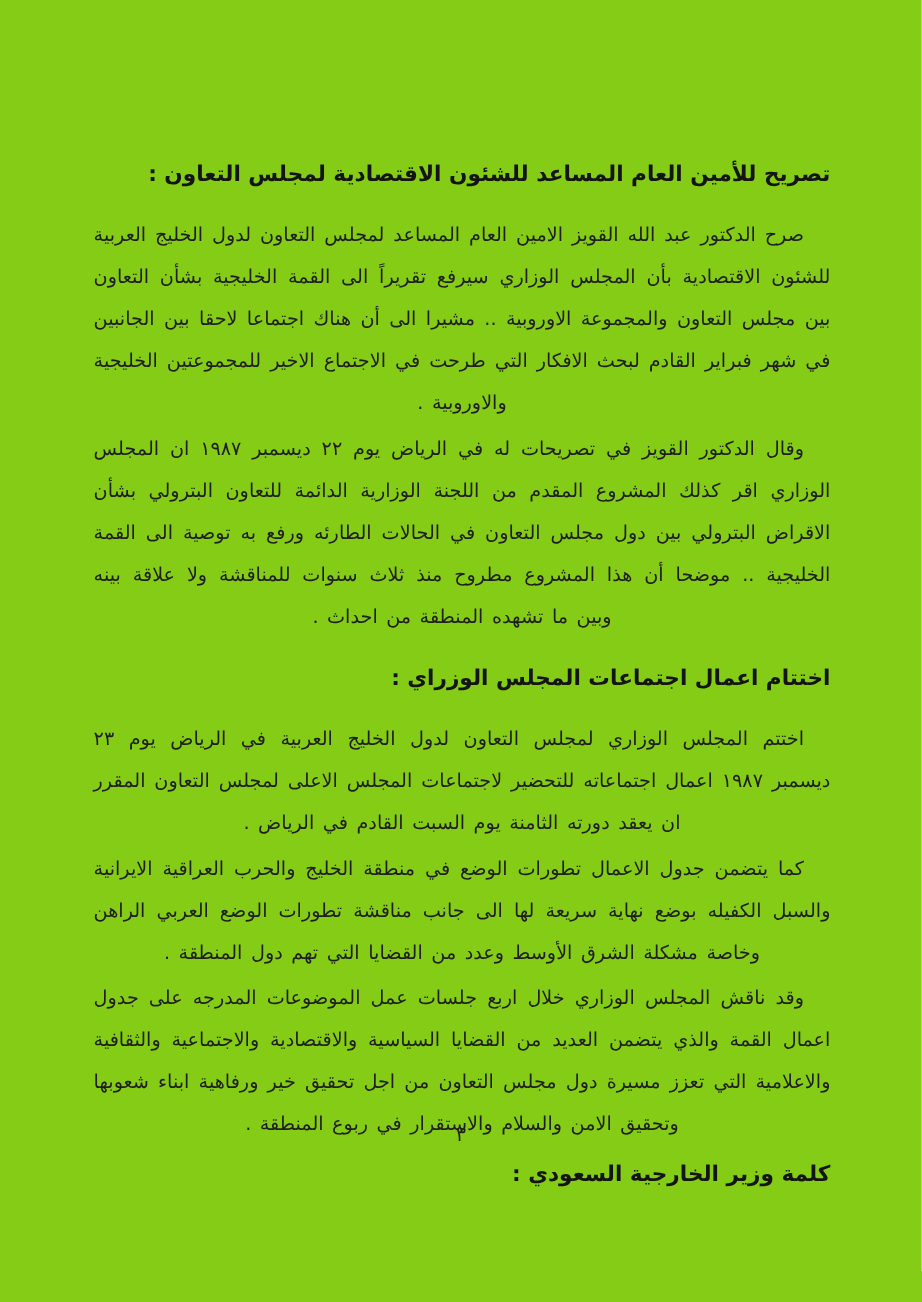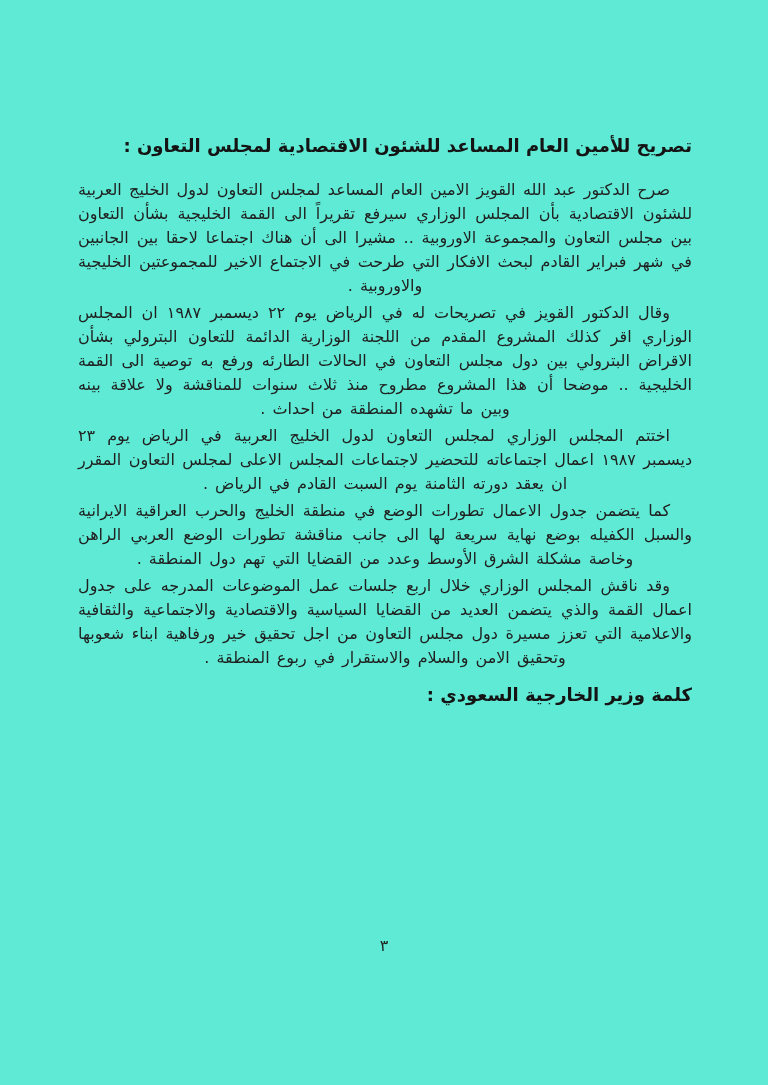--- a/index.html
+++ b/index.html
@@ -10,21 +10,21 @@
   body {
     width: 768px;
     height: 1085px;
     position: relative;
     overflow: hidden;
     font-family: "DejaVu Sans", sans-serif;
   }
   .paper {
     position: absolute;
     inset: 0;
-    background: #5eead4;
+    background: #84cc16;
     color: #1f1f1f;
   }
   .content {
     position: absolute;
     top: 131px;
     right: 76px;
     width: 614px;
     direction: rtl;
   }
   .head {
@@ -32,21 +32,21 @@
     font-weight: bold;
     line-height: 30px;
     color: #141414;
     text-align: right;
     margin: 0 0 17px 0;
   }
   .head.h-mid { margin: 20px 0 17px 0; }
   .head.h-last { margin: 10px 0 14px 0; }
   .para {
     font-size: 16px;
-    line-height: 24px;
+    line-height: 35px;
     margin: 0 0 3px 0;
     text-align: justify;
     text-align-last: center;
     text-indent: 22px;
     word-spacing: 2px;
     color: #1f1f1f;
   }
   .para.continues {
     text-align: right;
     text-align-last: auto;
@@ -68,20 +68,21 @@
 </head>
 <body>
 
 <div class="paper">
   <main class="content">
 
     <h2 class="head h-first">تصريح للأمين العام المساعد للشئون الاقتصادية لمجلس التعاون :</h2>
     <p class="para">صرح الدكتور عبد الله القويز الامين العام المساعد لمجلس التعاون لدول الخليج العربية للشئون الاقتصادية بأن المجلس الوزاري سيرفع تقريراً الى القمة الخليجية بشأن التعاون بين مجلس التعاون والمجموعة الاوروبية .. مشيرا الى أن هناك اجتماعا لاحقا بين الجانبين في شهر فبراير القادم لبحث الافكار التي طرحت في الاجتماع الاخير للمجموعتين الخليجية والاوروبية .</p>
     <p class="para">وقال الدكتور القويز في تصريحات له في الرياض يوم ٢٢ ديسمبر ١٩٨٧ ان المجلس الوزاري اقر كذلك المشروع المقدم من اللجنة الوزارية الدائمة للتعاون البترولي بشأن الاقراض البترولي بين دول مجلس التعاون في الحالات الطارئه ورفع به توصية الى القمة الخليجية .. موضحا أن هذا المشروع مطروح منذ ثلاث سنوات للمناقشة ولا علاقة بينه وبين ما تشهده المنطقة من احداث .</p>
 
+    <h2 class="head h-mid">اختتام اعمال اجتماعات المجلس الوزراي :</h2>
     <p class="para">اختتم المجلس الوزاري لمجلس التعاون لدول الخليج العربية في الرياض يوم ٢٣ ديسمبر ١٩٨٧ اعمال اجتماعاته للتحضير لاجتماعات المجلس الاعلى لمجلس التعاون المقرر ان يعقد دورته الثامنة يوم السبت القادم في الرياض .</p>
     <p class="para">كما يتضمن جدول الاعمال تطورات الوضع في منطقة الخليج والحرب العراقية الايرانية والسبل الكفيله بوضع نهاية سريعة لها الى جانب مناقشة تطورات الوضع العربي الراهن وخاصة مشكلة الشرق الأوسط وعدد من القضايا التي تهم دول المنطقة .</p>
     <p class="para">وقد ناقش المجلس الوزاري خلال اربع جلسات عمل الموضوعات المدرجه على جدول اعمال القمة والذي يتضمن العديد من القضايا السياسية والاقتصادية والاجتماعية والثقافية والاعلامية التي تعزز مسيرة دول مجلس التعاون من اجل تحقيق خير ورفاهية ابناء شعوبها وتحقيق الامن والسلام والاستقرار في ربوع المنطقة .</p>
 
     <h2 class="head h-last">كلمة وزير الخارجية السعودي :</h2>
 
   </main>
 
   <div class="page-number">٣</div>
 </div>

